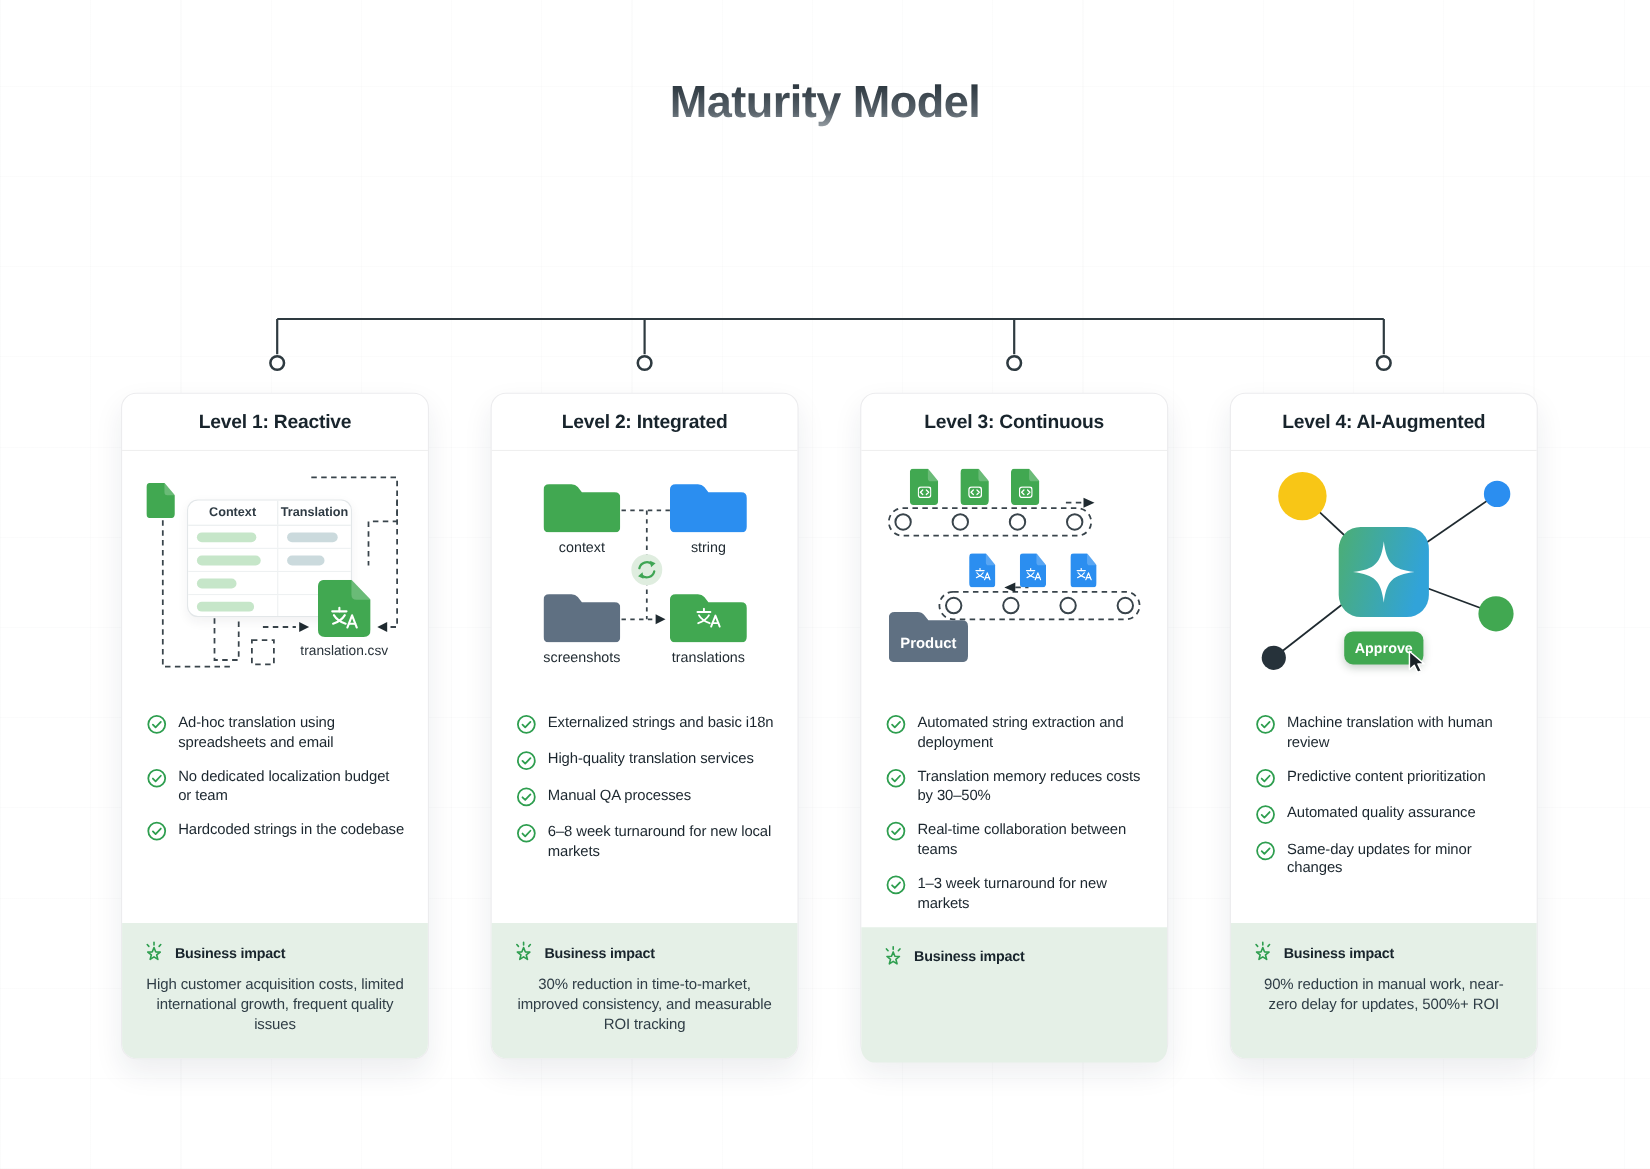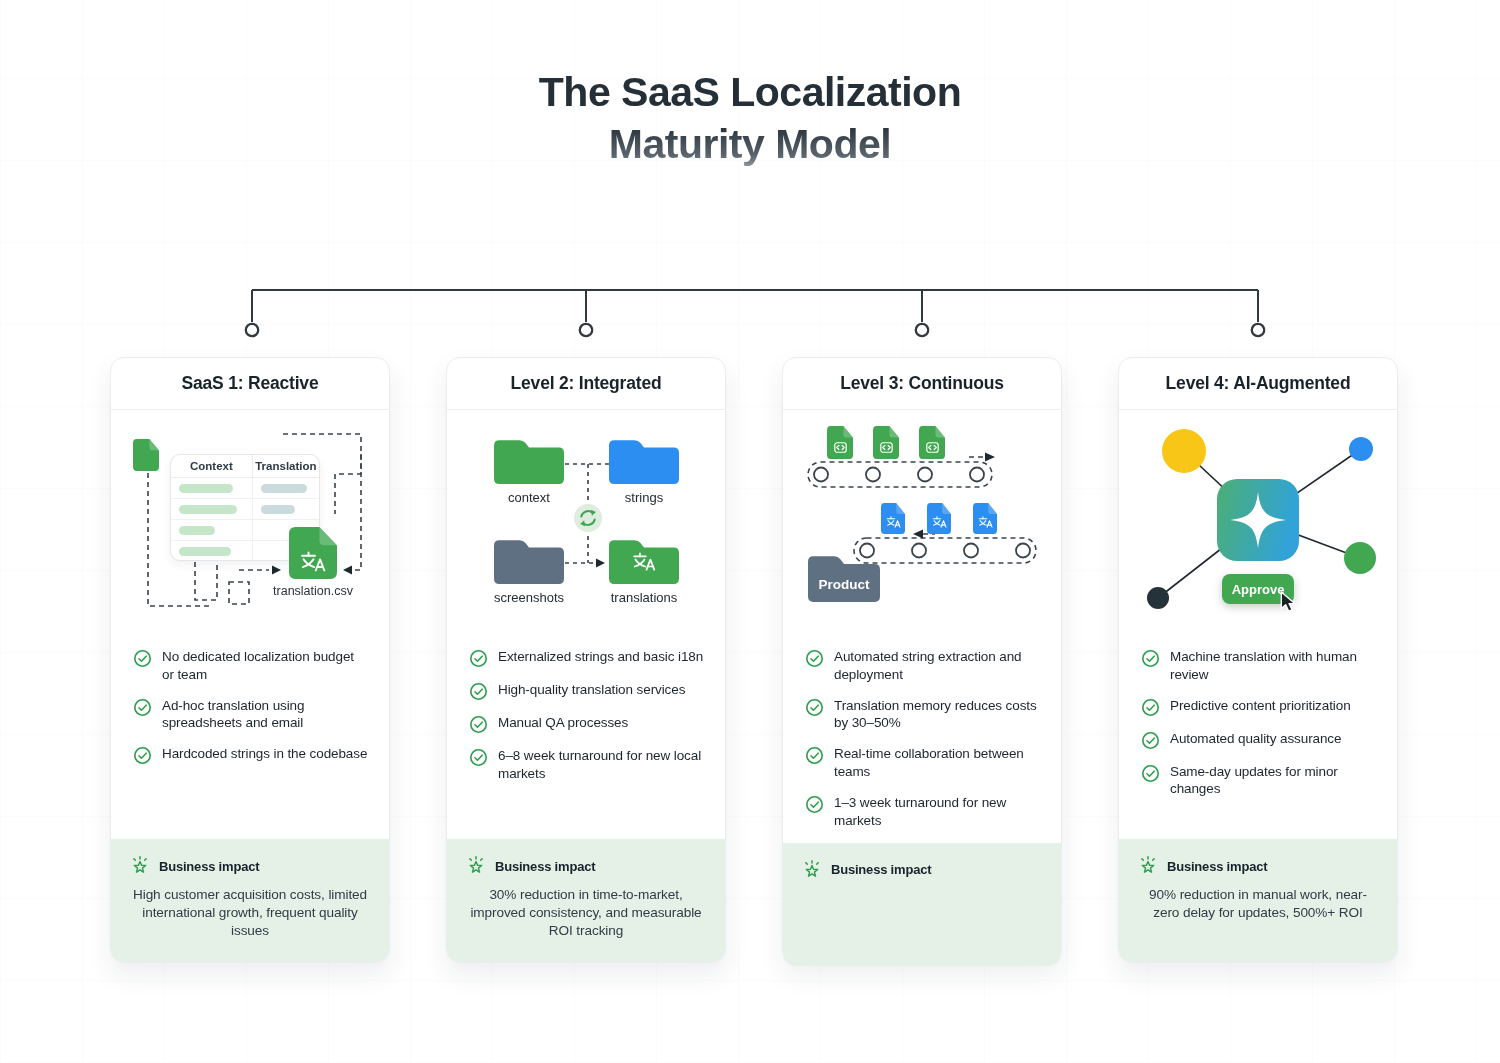--- a/index.html
+++ b/index.html
@@ -107,42 +107,41 @@
           <path d="M6.9,5.8 L5.3,4"></path>
           <path d="M17.1,5.8 L18.7,4"></path>
       </g>
     </symbol>
   </defs>
 </svg>
 
 <div class="stage">
 
   <h1 class="title" style="margin:0">
-    <span class="l1" style="display:block">The SaaS Localization</span>
     <span class="l2" style="display:block">Maturity Model</span>
   </h1>
 
   <svg class="connector" width="1500" height="345" viewBox="0 0 1500 345">
     <g stroke="#2e3a40" stroke-width="2" fill="none">
       <path d="M252,290 H1258"></path>
       <path d="M252,290 V322"></path>
         <path d="M586,290 V322"></path>
         <path d="M922,290 V322"></path>
         <path d="M1258,290 V322"></path>
     </g>
     <g stroke="#2e3a40" stroke-width="2.3" fill="#ffffff">
       <circle cx="252" cy="330" r="6.2"></circle>
         <circle cx="586" cy="330" r="6.2"></circle>
       <circle cx="922" cy="330" r="6.2"></circle>
         <circle cx="1258" cy="330" r="6.2"></circle>
     </g>
   </svg>
 
   <div class="card card-1">
-    <div class="card-header">SaaS 1: Reactive</div>
+    <div class="card-header">Level 1: Reactive</div>
     <div class="illus">
       <svg class="abs" width="280" height="228" viewBox="0 0 280 228" style="left:0;top:0">
         <g stroke="#39444b" stroke-width="1.6" stroke-dasharray="5 4" fill="none">
           <path d="M172,24 H250 V64 H224 V104"></path>
           <path d="M250,44 V160 H242"></path>
           <path d="M37,63 V196 H100"></path>
           <rect x="84" y="150" width="22" height="40"></rect>
           <rect x="118" y="172" width="20" height="22"></rect>
           <path d="M128,160 H158"></path>
         </g>
@@ -192,27 +191,27 @@
       <svg class="abs" width="26" height="21" viewBox="0 0 27 22" style="left:189px;top:141px;color:#ffffff">
           <use href="#translate-glyph"></use>
         </svg>
       <div class="file-label" style="left:132px;top:174px;width:140px">translation.csv</div>
     </div>
     <ul class="checklist">
       <li>
           <svg class="check-ic" width="19" height="19" viewBox="0 0 20 20">
             <use href="#check-glyph"></use>
           </svg>
+          <span>Ad-hoc translation using spreadsheets and email</span>
+        </li>
+      <li>
+          <svg class="check-ic" width="19" height="19" viewBox="0 0 20 20">
+            <use href="#check-glyph"></use>
+          </svg>
           <span>No dedicated localization budget or team</span>
-        </li>
-      <li>
-          <svg class="check-ic" width="19" height="19" viewBox="0 0 20 20">
-            <use href="#check-glyph"></use>
-          </svg>
-          <span>Ad-hoc translation using spreadsheets and email</span>
         </li>
       <li>
           <svg class="check-ic" width="19" height="19" viewBox="0 0 20 20">
             <use href="#check-glyph"></use>
           </svg>
           <span>Hardcoded strings in the codebase</span>
         </li>
     </ul>
     <div class="impact">
       <div class="impact-head">
@@ -245,21 +244,21 @@
       <svg class="abs" width="70" height="48" viewBox="0 0 66 46" preserveAspectRatio="none" style="left:47px;top:126px;color:#5f7082">
           <use href="#folder-shape"></use>
         </svg>
       <svg class="abs" width="70" height="48" viewBox="0 0 66 46" preserveAspectRatio="none" style="left:162px;top:126px;color:#41a851">
           <use href="#folder-shape"></use>
         </svg>
       <svg class="abs" width="24" height="19" viewBox="0 0 27 22" style="left:185px;top:142px;color:#ffffff">
           <use href="#translate-glyph"></use>
         </svg>
       <div class="mini-label" style="left:42px;top:80px;width:80px">context</div>
-      <div class="mini-label" style="left:157px;top:80px;width:80px">strings</div>
+      <div class="mini-label" style="left:157px;top:80px;width:80px">string</div>
       <div class="mini-label" style="left:42px;top:180px;width:80px">screenshots</div>
       <div class="mini-label" style="left:157px;top:180px;width:80px">translations</div>
       <svg class="abs" width="30" height="30" viewBox="-16 -16 32 32" style="left:126px;top:93px">
         <circle cx="0" cy="0" r="15" fill="#dfeddf"></circle>
         <g stroke="#3fa554" stroke-width="2.2" fill="none" stroke-linecap="round">
           <path d="M-7.2,-1.6 A7.5,7.5 0 0 1 5,-5.5"></path>
           <path d="M7.2,1.6 A7.5,7.5 0 0 1 -5,5.5"></path>
         </g>
         <path fill="#3fa554" d="M3.2,-8.7 L8.5,-6.3 L4.1,-2.4 Z"></path>
         <path fill="#3fa554" d="M-3.2,8.7 L-8.5,6.3 L-4.1,2.4 Z"></path>

